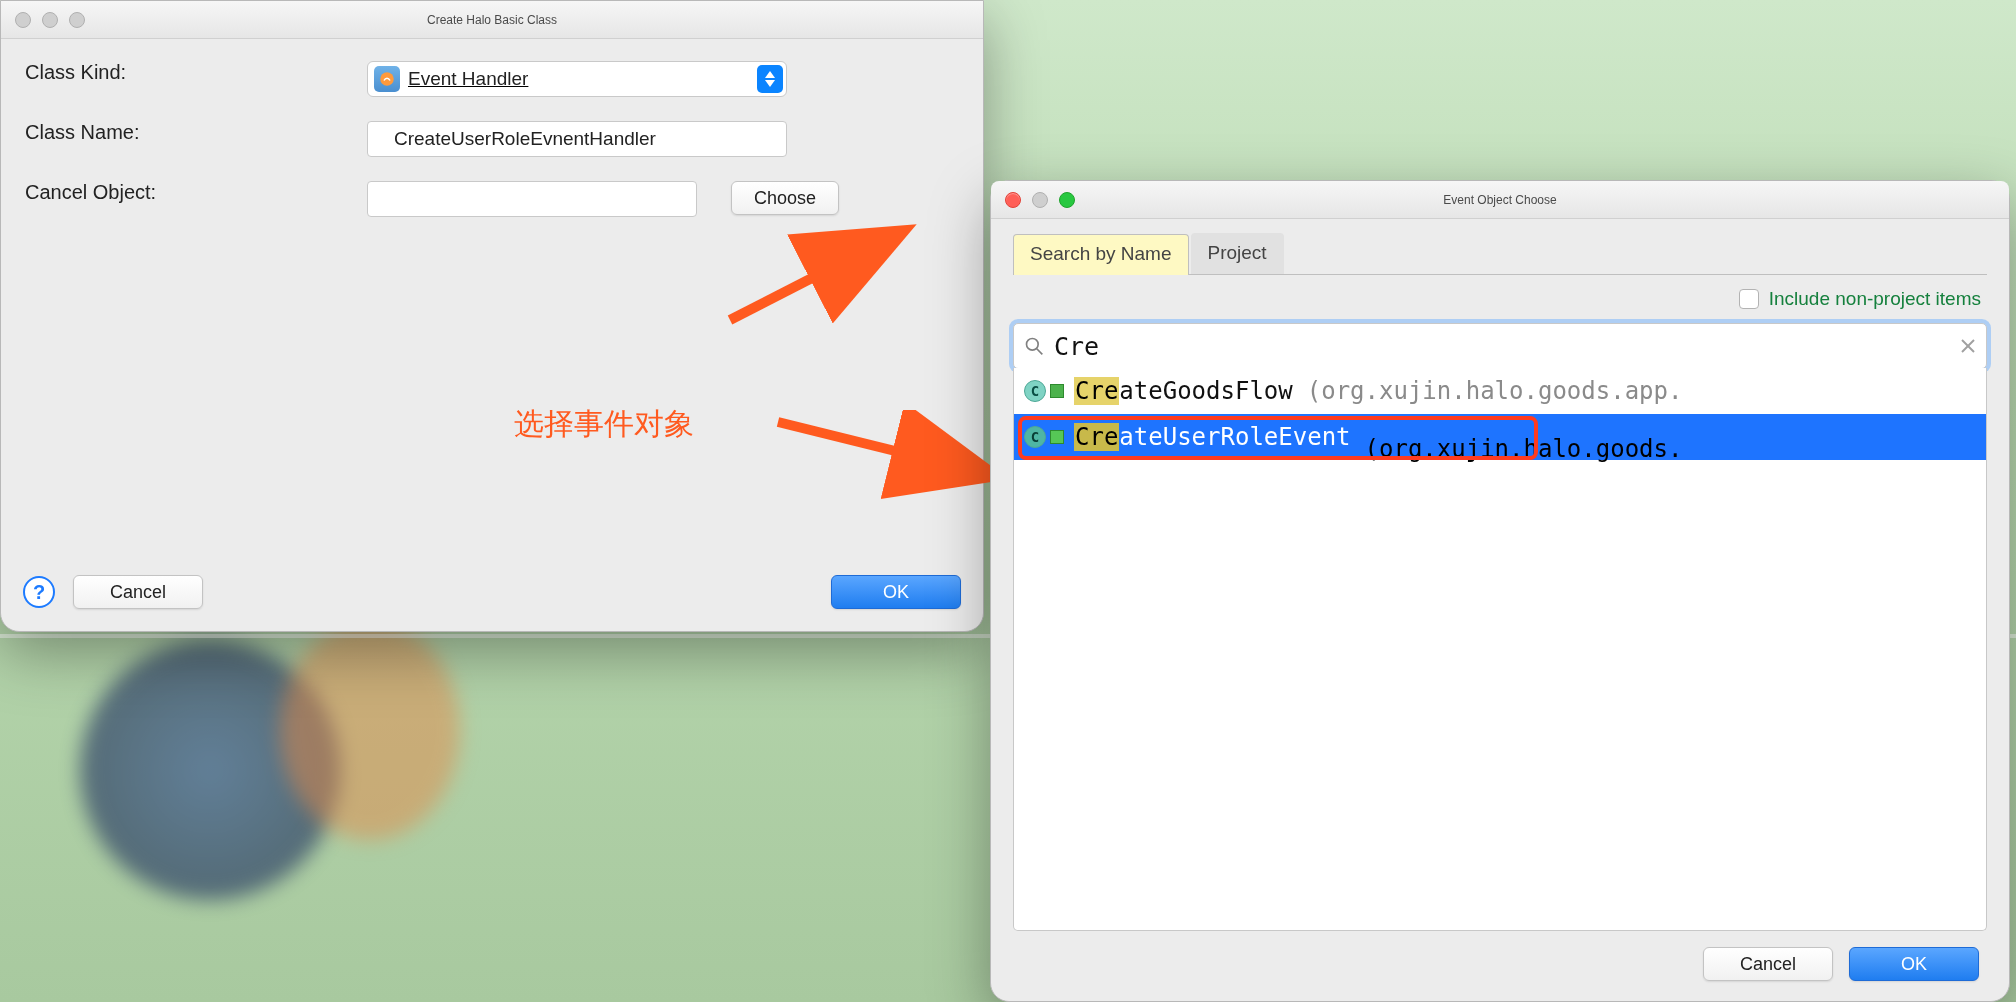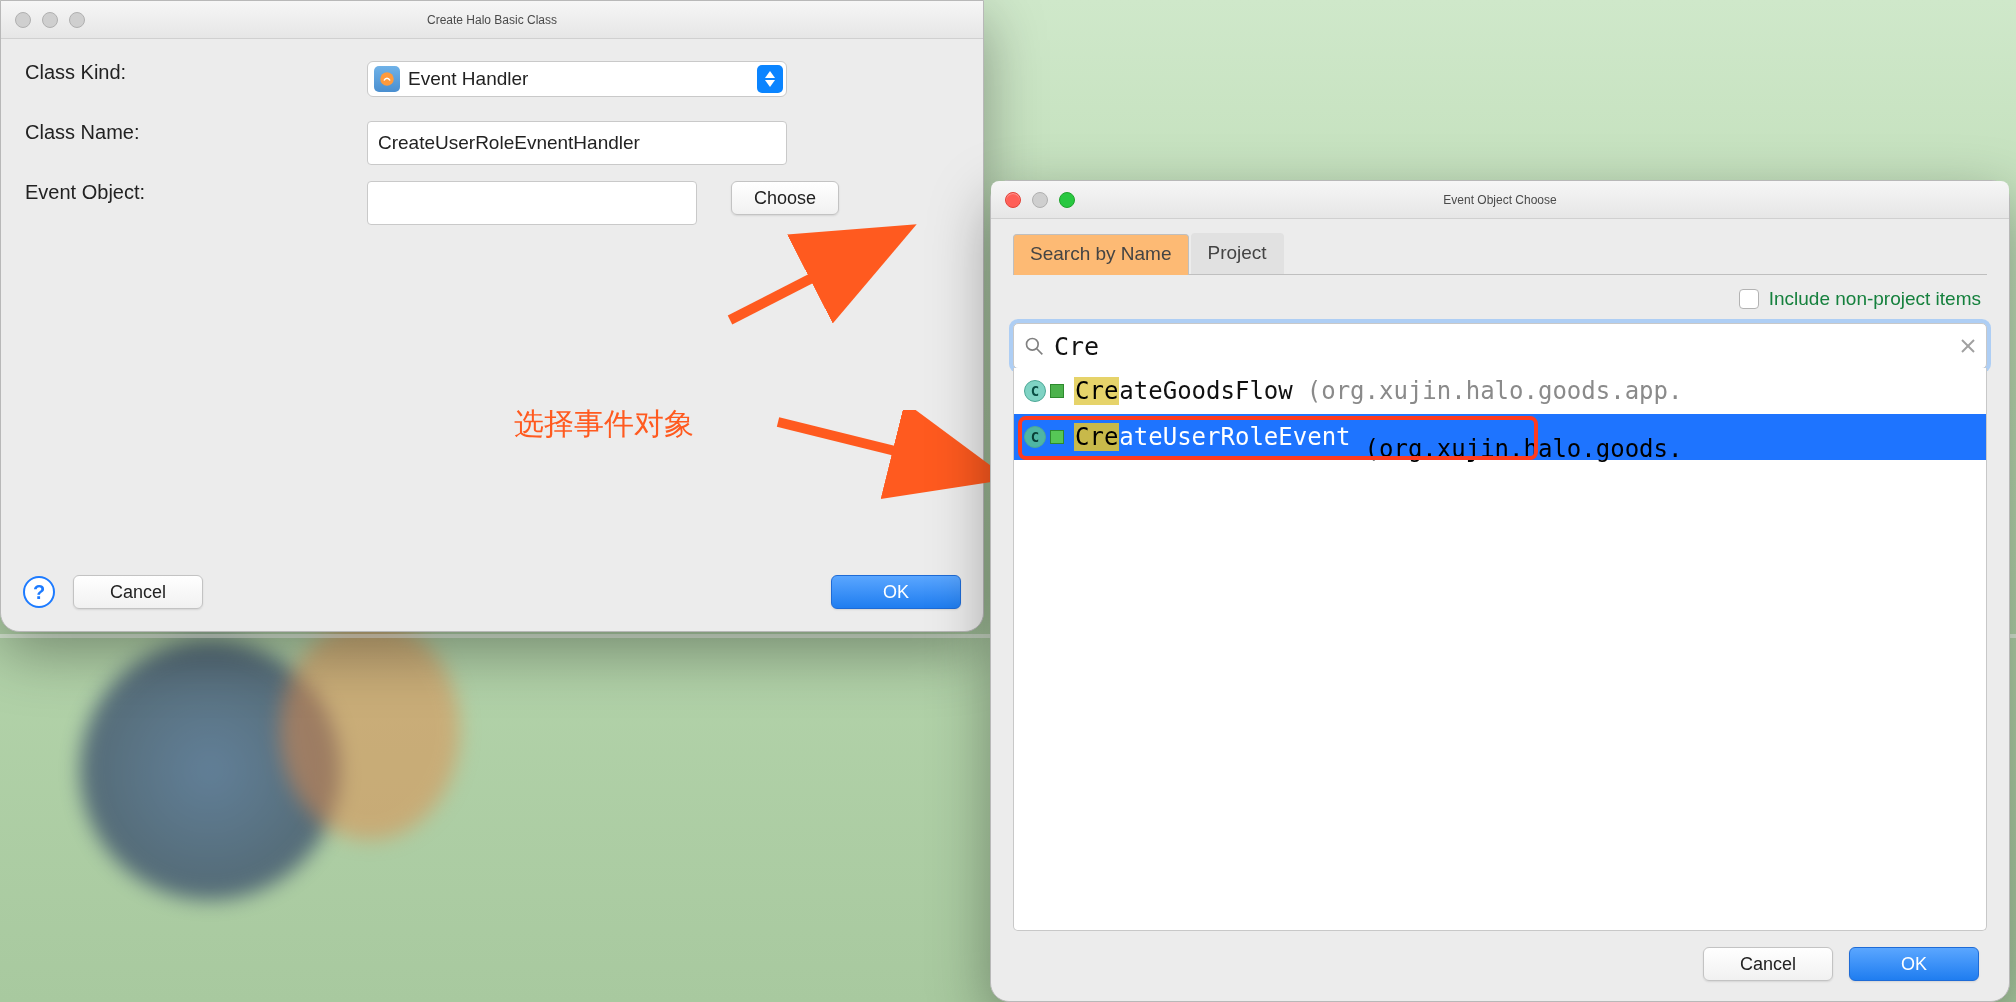--- a/index.html
+++ b/index.html
@@ -47,38 +47,38 @@
 
   
   .win1 { left:0; top:0; width:984px; height:632px; border-top-left-radius:0; border-top-right-radius:0;}
   .win1 .titlebar { border-radius: 0; }
   .win1 .body { padding: 22px 24px; }
   .formrow { display:flex; align-items:flex-start; height:60px;gap:12px; }
   .formlabel { width:330px; font-size:20px; color:#222; }
   .select {
     display:flex; align-items:center; width:420px; height:36px;
     background:#fff; border:1px solid #c9c9c9; border-radius:6px;
-    position:relative; padding-left:6px;
+    position:relative; padding-left:6px;text-decoration:underline;
   }
   .select .sicon {
     width:26px; height:26px; border-radius:5px;
     background: linear-gradient(#6fb2e8, #4a8fd0);
     display:flex; align-items:center; justify-content:center; margin-right:8px;
   }
   .select .sicon svg { width:18px; height:18px; }
   .select .stext { font-size:19px; color:#222; }
   .select .arrows {
     position:absolute; right:3px; top:3px; bottom:3px; width:26px;
     background:#0a84ff; border-radius:5px;
     display:flex; flex-direction:column; align-items:center; justify-content:center;
   }
   .select .arrows svg { width:10px; height:8px; }
   .textin {
-    width:420px; height:44px; background:#fff; border:1px solid #c9c9c9;
-    border-radius:4px; font-size:19px; padding:0 10px; color:#222;
+    width:420px; height:36px; background:#fff; border:1px solid #c9c9c9;
+    border-radius:4px; font-size:19px; padding:0 26px; color:#222;
   }
   .btn {
     height:34px; padding:0 22px; background:linear-gradient(#ffffff,#f1f1f1);
     border:1px solid #c3c3c3; border-radius:6px; font-size:18px; color:#222;
     display:inline-flex; align-items:center; justify-content:center;
     box-shadow: 0 1px 2px rgba(0,0,0,.1);
   }
   .btn.primary {
     background: linear-gradient(#5aa6ff, #1f7df0);
     border-color:#1e6bd6; color:#fff;
@@ -104,21 +104,21 @@
 
   
   .win2 { left:990px; top:180px; width:1020px; height:822px; }
   .win2 .body { padding: 14px 22px 0; display:flex; flex-direction:column; height:calc(100% - 38px);}
   .tabs { display:flex; border-bottom:1px solid #bfbfbf; }
   .tab {
     padding:8px 16px 10px; font-size:19px; color:#444;
     border:1px solid transparent; border-bottom:none;
     background:#e1e1e1; border-radius:4px 4px 0 0; margin-right:2px;
   }
-  .tab.active { background:#fdba74; border-color:#bfbfbf; position:relative; top:1px; }
+  .tab.active { background:#fef9c3; border-color:#bfbfbf; position:relative; top:1px; }
   .include-row { display:flex; justify-content:flex-end; align-items:center; height:48px; gap:10px; padding-right:6px;}
   .chk { width:20px; height:20px; border:1px solid #b3b3b3; border-radius:4px; background:#fff;}
   .include-row span { font-size:19px; color:#15803d; }
   .search {
     display:flex; align-items:center; height:46px; background:#fff;
     border:1px solid #c8c8c8; border-radius:5px;
     box-shadow: 0 0 0 4px rgba(100,170,255,.45);
     padding:0 10px; gap:10px;
   }
   .search .mag { width:20px; height:20px; color:#808080; }
@@ -198,21 +198,21 @@
                 <path d="M0 1 L10 1 L5 8 Z" fill="#fff"></path>
               </svg>
           </span>
         </div>
       </div>
       <div class="formrow">
         <div class="formlabel">Class  Name:</div>
         <input class="textin" value="CreateUserRoleEvnentHandler" style="">
       </div>
       <div class="formrow">
-        <div class="formlabel">Event Object:</div>
+        <div class="formlabel">Cancel Object:</div>
         <input class="textin" style="width: 330px;" value="">
         <button class="btn choosebtn">Choose</button>
       </div>
     </div>
     <div class="footer">
       <div class="helpbtn">?</div>
       <div style="width:18px"></div>
       <button class="btn" style="width:130px">Cancel</button>
       <div class="spacer"></div>
       <button class="btn primary" style="width:130px">OK</button>

